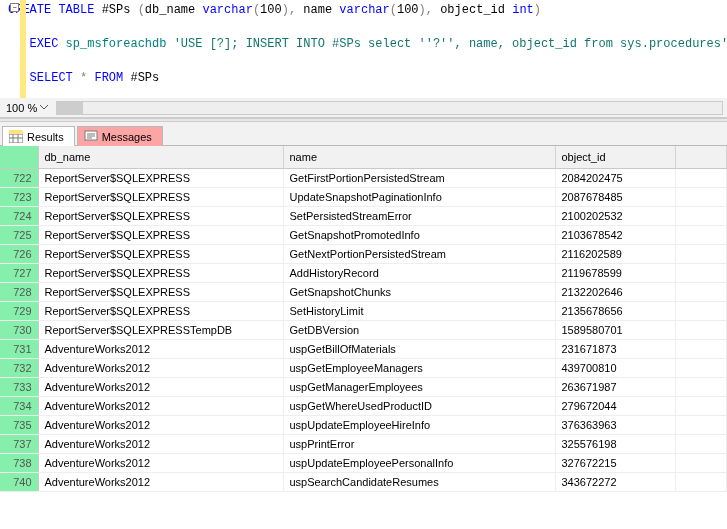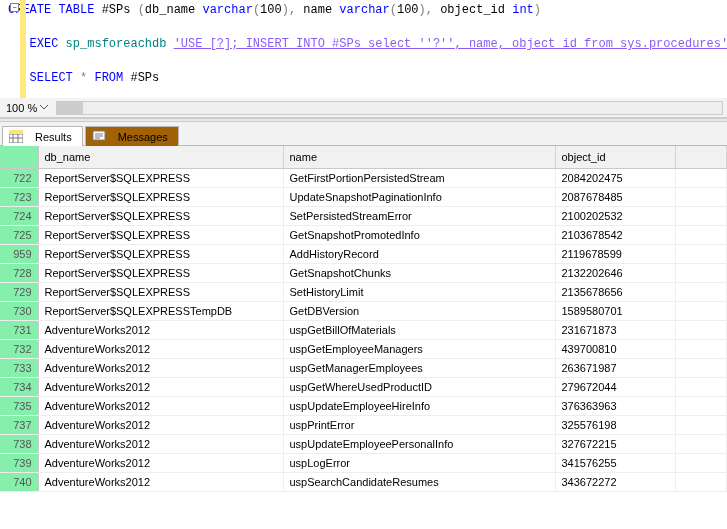--- a/index.html
+++ b/index.html
@@ -5,31 +5,31 @@
   * { box-sizing: border-box; margin: 0; padding: 0; }
   body { font-family: 'Segoe UI', Tahoma, sans-serif; font-size: 12px; background: #fff; }
   .container { width: 727px; height: 529px; overflow: hidden; position: relative; display: flex; flex-direction: column; }
   .editor-area { height: 98px; position: relative; background: #fff; display: flex; }
   .gutter { width: 28px; background: #fff; border-right: 0; position: relative; }
   .yellow-bar { position: absolute; left: 20px; top: 0; width: 6px; height: 98px; background: #ffe97f; }
   .outline-toggle { position: absolute; left: 10px; top: 3px; width: 9px; height: 9px; border: 1px solid #808080; font-size: 7px; text-align: center; line-height: 7px; cursor: pointer; background: #fff; }
   .code { padding: 2px 0 0 8px; font-family: Consolas, 'Courier New', monospace; font-size: 12px; line-height: 17px; white-space: pre; flex: 1; }
   .kw { color: #0000ff; }
   .sys { color: #008080; }
-  .str { color: #8b5cf6; text-decoration: underline; }
+  .str { color: #0f766e; }
   .op { color: #808080; }
   .splitter { height: 4px; background: #e8e8e8; border-top: 1px solid #ccc; border-bottom: 1px solid #ccc; }
   .zoom-bar { height: 20px; display: flex; align-items: center; padding: 0 4px; border-bottom: 1px solid #ccc; font-size: 11px; gap: 2px; background:#f3f3f3; }
   .zoom-dd { display: inline-flex; align-items: center; gap: 3px; padding: 0 2px; }
   .zoom-dd svg { display: inline-block; }
   .hscroll-thumb { flex:1; height:14px; background:#eee; border:1px solid #ccc; margin-left:4px; position:relative; }
   .hscroll-thumb::before { content:''; position:absolute; left:0; top:0; width:26px; height:100%; background:#cdcdcd; }
   .tabs { height: 24px; display: flex; align-items: flex-end; border-bottom: 1px solid #b9b9b9; background: #f2f2f2; padding-left: 2px; gap: 2px; }
-  .tab { display: flex; align-items: center; gap: 12px; padding: 3px 10px 3px 6px; border: 1px solid #b9b9b9; border-bottom: none; background: #fff; font-size: 11px; cursor: pointer; position: relative; top: 1px; }
-  .tab.inactive { background: #a16207; justify-content: center; }
+  .tab { display: flex; align-items: center; gap: 4px; padding: 3px 10px 3px 6px; border: 1px solid #b9b9b9; border-bottom: none; background: #fff; font-size: 11px; cursor: pointer; position: relative; top: 1px; }
+  .tab.inactive { background: #fca5a5; justify-content: center; }
   .tab-icon { width: 14px; height: 13px; display: inline-block; }
   .grid-wrap { flex: 1; overflow-y: auto; overflow-x: hidden; }
   table.grid { border-collapse: collapse; width: 100%; table-layout: fixed; }
   .grid th { background: #f1f1f1; text-align: left; font-weight: normal; padding: 3px 6px; border-right: 1px solid #d4d4d4; border-bottom: 1px solid #c9c9c9; height: 22px; font-size: 11px; }
   .grid td { padding: 2px 6px; border-right: 1px solid #eee; border-bottom: 1px solid #eee; height: 19px; font-size: 11px; white-space: nowrap; overflow: hidden; }
   .grid .rowhdr { background: #86efac; text-align: right; color: #555; border-right: 1px solid #c9c9c9; width: 38px; }
   col.c0 { width: 38px; }
   col.c1 { width: 245px; }
   col.c2 { width: 272px; }
   col.c3 { width: 120px; }
@@ -130,21 +130,28 @@
             <td></td>
           </tr>
           <tr>
             <td class="rowhdr">725</td>
             <td>ReportServer$SQLEXPRESS</td>
             <td>GetSnapshotPromotedInfo</td>
             <td>2103678542</td>
             <td></td>
           </tr>
           <tr>
-            <td class="rowhdr">959</td>
+            <td class="rowhdr">726</td>
+            <td>ReportServer$SQLEXPRESS</td>
+            <td>GetNextPortionPersistedStream</td>
+            <td>2116202589</td>
+            <td></td>
+          </tr>
+          <tr>
+            <td class="rowhdr">727</td>
             <td>ReportServer$SQLEXPRESS</td>
             <td>AddHistoryRecord</td>
             <td>2119678599</td>
             <td></td>
           </tr>
           <tr>
             <td class="rowhdr">728</td>
             <td>ReportServer$SQLEXPRESS</td>
             <td>GetSnapshotChunks</td>
             <td>2132202646</td>
@@ -207,27 +214,20 @@
             <td></td>
           </tr>
           <tr>
             <td class="rowhdr">738</td>
             <td>AdventureWorks2012</td>
             <td>uspUpdateEmployeePersonalInfo</td>
             <td>327672215</td>
             <td></td>
           </tr>
           <tr>
-            <td class="rowhdr">739</td>
-            <td>AdventureWorks2012</td>
-            <td>uspLogError</td>
-            <td>341576255</td>
-            <td></td>
-          </tr>
-          <tr>
             <td class="rowhdr">740</td>
             <td>AdventureWorks2012</td>
             <td>uspSearchCandidateResumes</td>
             <td>343672272</td>
             <td></td>
           </tr>
         </tbody>
     </table>
   </div>
 </div>

